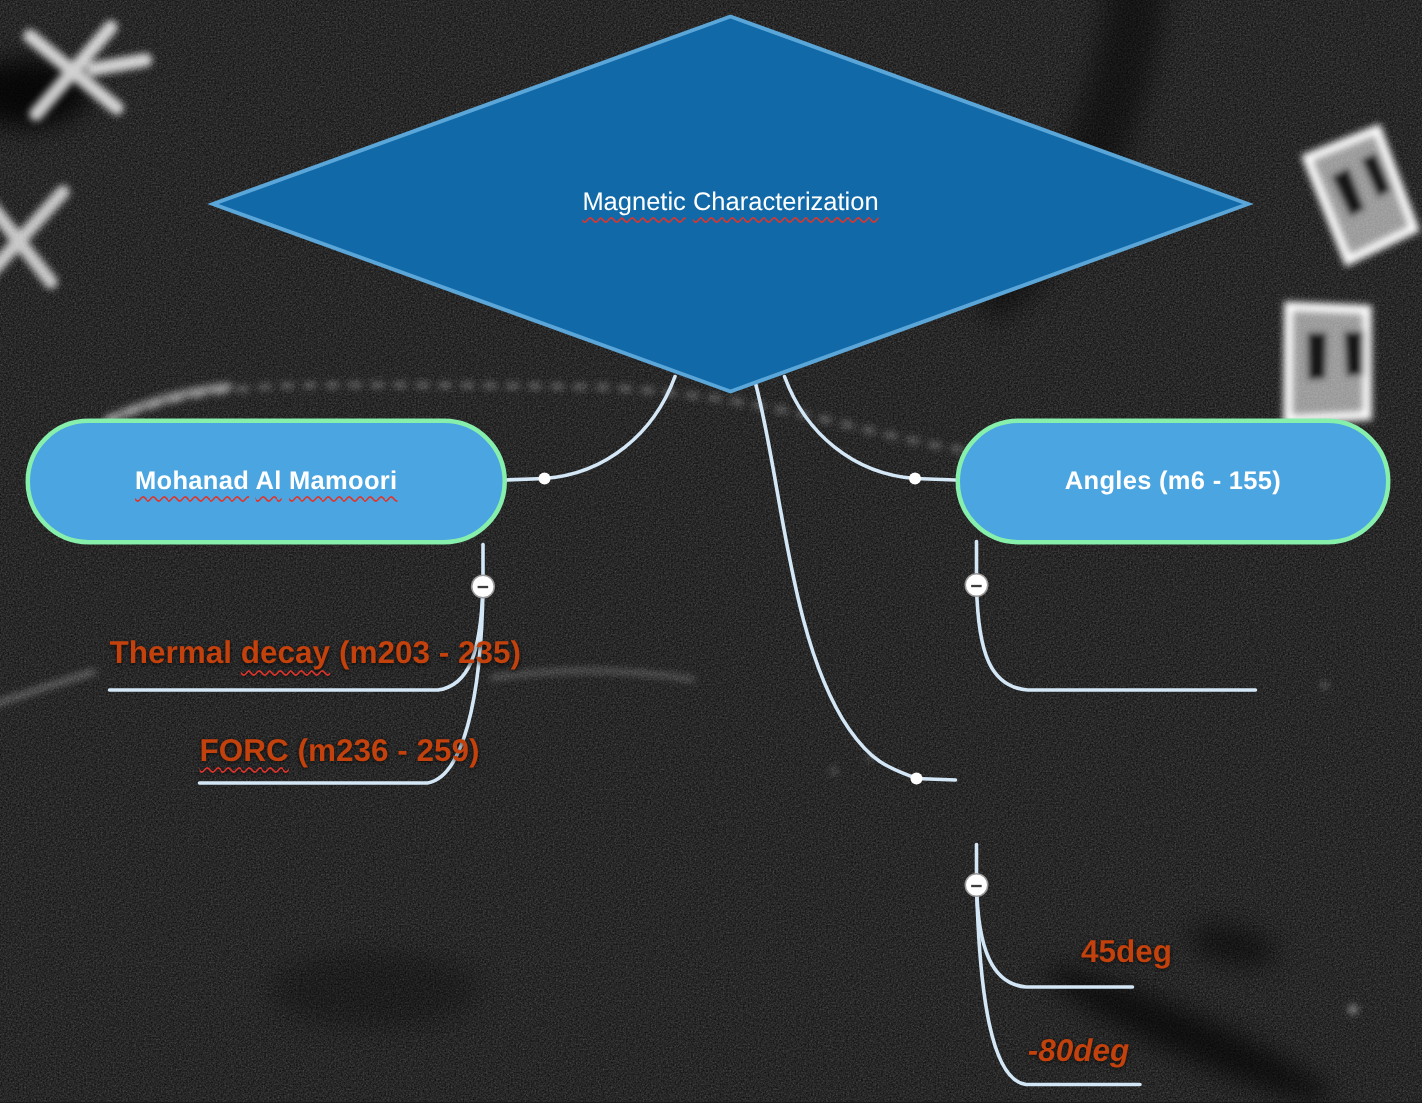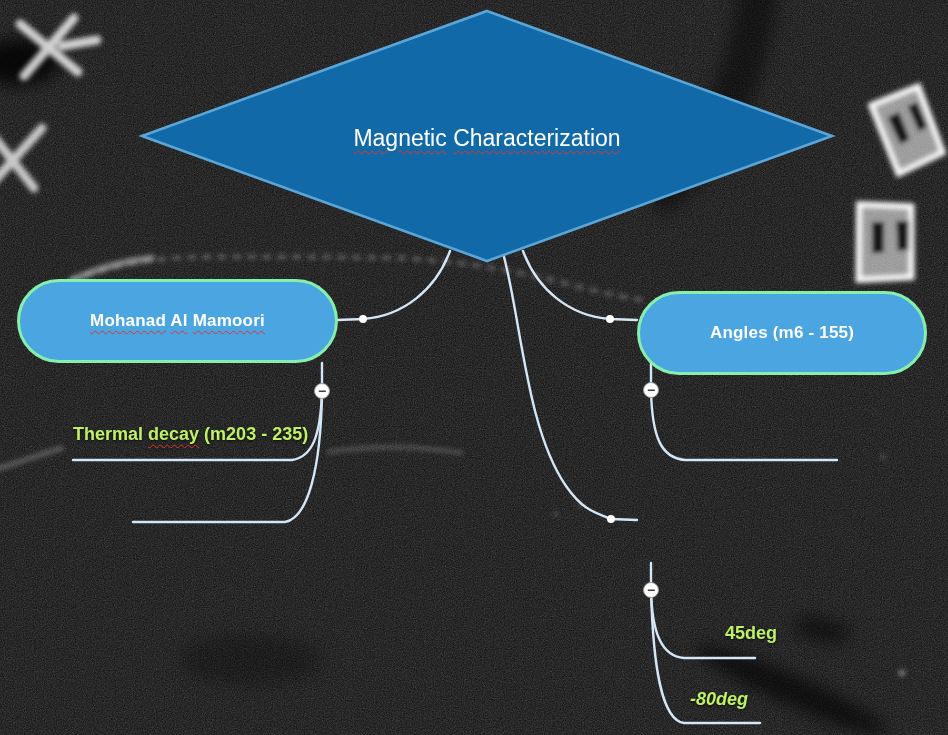--- a/index.html
+++ b/index.html
@@ -12,33 +12,33 @@
 
   
   .pill{
     position:absolute;box-sizing:border-box;
     border:3px solid #86efac;border-radius:46px;background:#4aa5e0;
     display:flex;align-items:center;justify-content:center;
     color:#fff;font-weight:bold;font-size:17px;letter-spacing:.2px;
     cursor:pointer;
   }
   #pill-mohanad{left:17px;top:279px;width:321px;height:84px;}
-  #pill-angles{left:637px;top:291px;width:290px;height:84px;}
+  #pill-angles{left:637px;top:279px;width:290px;height:84px;}
   #pill-temp{left:637px;top:478px;width:290px;height:85px;}
 
   
   .root-label{
     position:absolute;left:287px;top:125px;width:400px;
-    color:#fff;font-size:23px;font-weight:400;text-align:center;
+    color:#fff;font-size:17px;font-weight:400;text-align:center;
     cursor:pointer;
   }
 
   
   .sub{
-    position:absolute;color:#bef264;font-weight:bold;font-size:18px;
+    position:absolute;color:#c2410c;font-weight:bold;font-size:21px;
     text-align:center;text-shadow:0 1px 3px rgba(0,0,0,.75);
     white-space:nowrap;cursor:pointer;
   }
   #sub-thermal{left:73px;top:424px;width:234px;}
   #sub-forc{left:133px;top:489px;width:166px;}
   #sub-anglerange{left:672px;top:425px;width:166px;}
   #sub-45deg{left:712px;top:623px;width:78px;}
   #sub-80deg{left:676px;top:689px;width:86px;font-style:italic;}
 
   
@@ -169,20 +169,24 @@
     <span>Angles (m6 - 155)</span>
   </div>
 
 
   <div class="sub" id="sub-thermal">
     <span>Thermal</span>
     <span class="sq">decay</span>
     <span>(m203 - 235)</span>
   </div>
 
+  <div class="sub" id="sub-forc">
+    <span class="sq">FORC</span>
+    <span>(m236 - 259)</span>
+  </div>
 
 
   <div class="sub" id="sub-45deg">
     <span>45deg</span>
   </div>
 
   <div class="sub" id="sub-80deg">
     <span>-80deg</span>
   </div>
 

